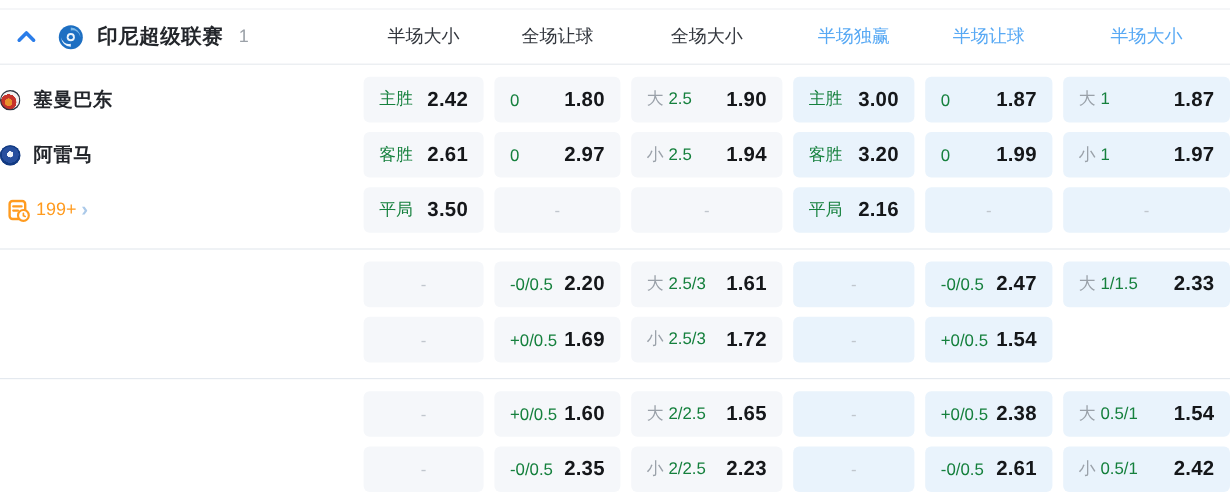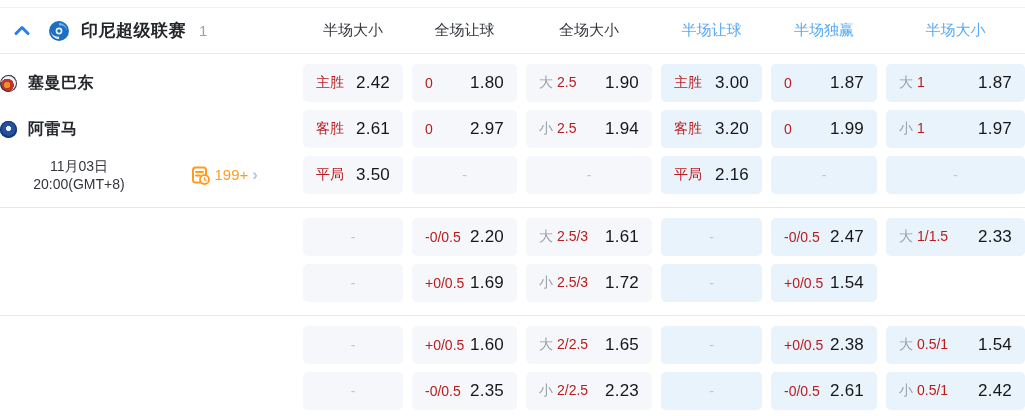--- a/index.html
+++ b/index.html
@@ -35,22 +35,22 @@
   .cell {
     height:38px; border-radius:5px;
     display:flex; align-items:center; justify-content:space-between;
     padding:0 13px; cursor:pointer;
   }
   .cell.full { background:#f5f7fa; }
   .cell.half { background:#e9f3fc; }
   .cell.dashc { justify-content:center; color:#c0c6cd; font-size:14px; cursor:default; }
   .lab { font-size:14px; white-space:nowrap; }
   .lab .g { color:#9aa1a9; margin-right:4px; }
-  .lab .b { color:#b91c1c; }
-  .val { font-size:17px; font-weight:400; color:#15171a; letter-spacing:.2px;text-align:right; }
+  .lab .b { color:#15803d; }
+  .val { font-size:17px; font-weight:700; color:#15171a; letter-spacing:.2px;text-align:right; }
 
   
   .team-cell { display:flex; align-items:center; padding-left:0; }
   .crest { width:17px; height:17px; border-radius:50%; flex:0 0 17px; }
   .crest.home {
     background:radial-gradient(circle at 42% 60%, #e8922d 0 22%, #c6332b 23% 46%, #f2f2f2 47% 72%, #2c3340 73% 100%);
     box-shadow:inset 0 0 0 1px #2c3340;
   }
   .crest.away {
     background:radial-gradient(circle at 50% 45%, #eef3fa 0 20%, #274f9e 21% 55%, #123a82 56% 100%);
@@ -86,22 +86,22 @@
           <circle cx="11" cy="11" r="3.4" fill="#eaf4fc"></circle>
           <circle cx="11" cy="11" r="1.8" fill="#1d6fc2"></circle>
         </svg>
       </span>
       <span class="league-name">印尼超级联赛</span>
       <span class="league-count">1</span>
     </div>
     <div class="col-head full">半场大小</div>
     <div class="col-head full">全场让球</div>
     <div class="col-head full">全场大小</div>
+    <div class="col-head half">半场独赢</div>
     <div class="col-head half">半场让球</div>
-    <div class="col-head half">半场独赢</div>
     <div class="col-head half">半场大小</div>
   </div>
 
   <div class="group">
     <div class="grid-row odds">
       <div class="team-cell">
         <span class="crest home"></span>
         <span class="team-name">塞曼巴东</span>
       </div>
     <div class="cell full">
@@ -154,24 +154,20 @@
           <span class="lab"><span class="b">0</span></span>
           <span class="val">1.99</span>
         </div>
         <div class="cell half">
           <span class="lab"><span class="g">小</span><span class="b">1</span></span>
           <span class="val">1.97</span>
         </div>
       </div>
     <div class="grid-row odds">
       <div class="meta-cell">
-        <div class="date-block">
-          <div>11月03日</div>
-          <div>20:00(GMT+8)</div>
-        </div>
         <div class="more-markets">
           <span class="doc-icon">
             <svg viewBox="0 0 19 19" width="19" height="19">
               <rect x="2" y="1.5" width="13" height="15" rx="2.5" fill="none" stroke="#ff9b1f" stroke-width="2"></rect>
               <line x1="5" y1="6" x2="12" y2="6" stroke="#ff9b1f" stroke-width="1.8" stroke-linecap="round"></line>
               <line x1="5" y1="9.5" x2="9" y2="9.5" stroke="#ff9b1f" stroke-width="1.8" stroke-linecap="round"></line>
               <circle cx="13.5" cy="13.5" r="4.5" fill="#fff" stroke="#ff9b1f" stroke-width="1.8"></circle>
               <polyline points="13.5,11.8 13.5,13.7 15,14.4" fill="none" stroke="#ff9b1f" stroke-width="1.4" stroke-linecap="round"></polyline>
             </svg>
           </span>

